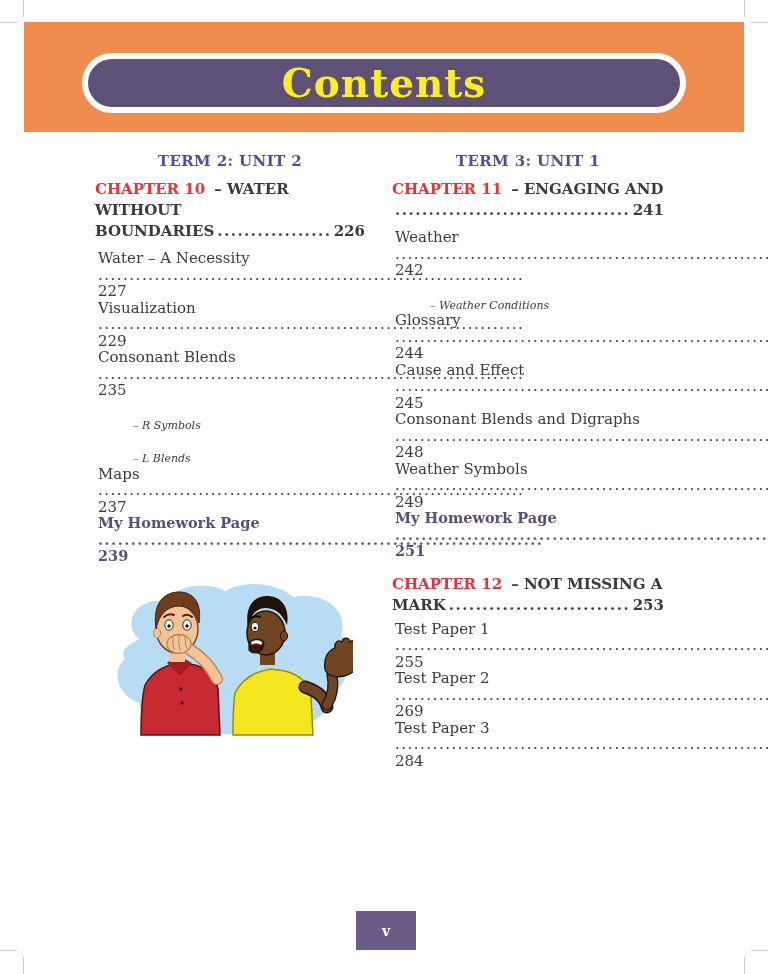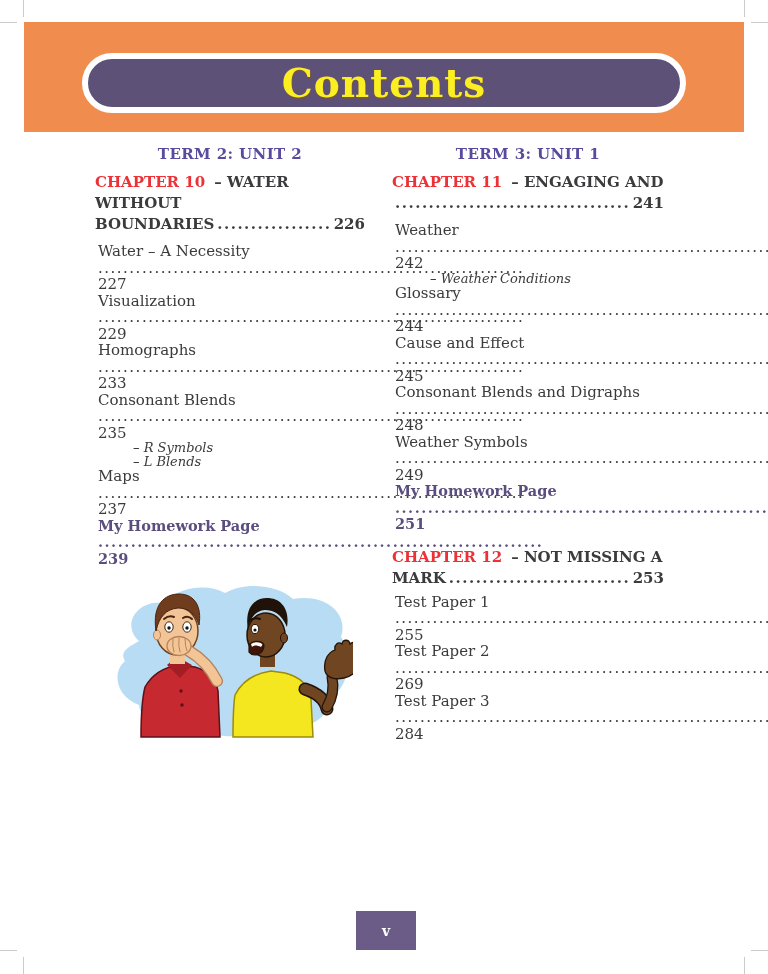--- a/index.html
+++ b/index.html
@@ -30,21 +30,21 @@
     width:592px; height:48px; background:#5D5178;
     border:6px solid #ffffff; border-radius:32px;
     display:flex; align-items:center; justify-content:center;
   }
   .banner-title {
     font-size:39px; font-weight:bold; color:#FBEE21; letter-spacing:1px;
     text-shadow:1px 2px 0 rgba(140,90,10,0.35);
   }
 
   
-  .col { position:absolute; top:146px; font-size:15px; }
+  .col { position:absolute; top:153px; font-size:15px; }
   .col-left  { left:95px;  width:270px; }
   .col-right { left:392px; width:272px; }
 
   .term-heading {
     text-align:center; font-weight:bold; color:#584A9E;
     font-size:15px; line-height:16px; letter-spacing:0.4px;
   }
 
   .chap { margin-top:10px; font-weight:bold; font-size:15px; line-height:21px; }
   .chap-12 { margin-top:14px; }
@@ -56,22 +56,22 @@
     content:"....................................................................";
     letter-spacing:1.5px;
   }
   .pg { white-space:nowrap; }
 
   .entries { margin-top:8px; }
   .entries-tests { margin-top:5px; }
   .entry { display:flex; align-items:baseline; line-height:16.5px; font-size:15px;flex-direction:column; }
   .entry .title { white-space:nowrap; }
   .entry-sub {
-    line-height:13.5px; font-size:13px; font-style:italic;
-    padding-left:38px; display:block;
+    line-height:13.5px; font-size:11px; font-style:italic;
+    padding-left:38px; display:block;margin-top:20px;
   }
   .entry-hw { color:#5B4E7F; font-weight:bold; font-size:14.5px; }
 
   .illustration { margin-top:12px; margin-left:8px; }
 
   
   .pagenum-box {
     position:absolute; left:356px; top:911px; width:60px; height:39px;
     background:#6A5C87; color:#ffffff; font-weight:bold; font-size:14px;
     display:flex; align-items:center; justify-content:center;
@@ -112,25 +112,20 @@
     <div class="entries">
       <div class="entry">
         <span class="title">Water – A Necessity</span>
         <span class="leader"></span>
         <span class="pg">227</span>
       </div>
       <div class="entry">
         <span class="title">Visualization</span>
         <span class="leader"></span>
         <span class="pg">229</span>
-      </div>
-      <div class="entry">
-        <span class="title">Homographs</span>
-        <span class="leader"></span>
-        <span class="pg">233</span>
       </div>
       <div class="entry">
         <span class="title">Consonant Blends</span>
         <span class="leader"></span>
         <span class="pg">235</span>
       </div>
       <span class="entry-sub">– R Symbols</span>
       <span class="entry-sub">– L Blends</span>
       <div class="entry">
         <span class="title">Maps</span>

